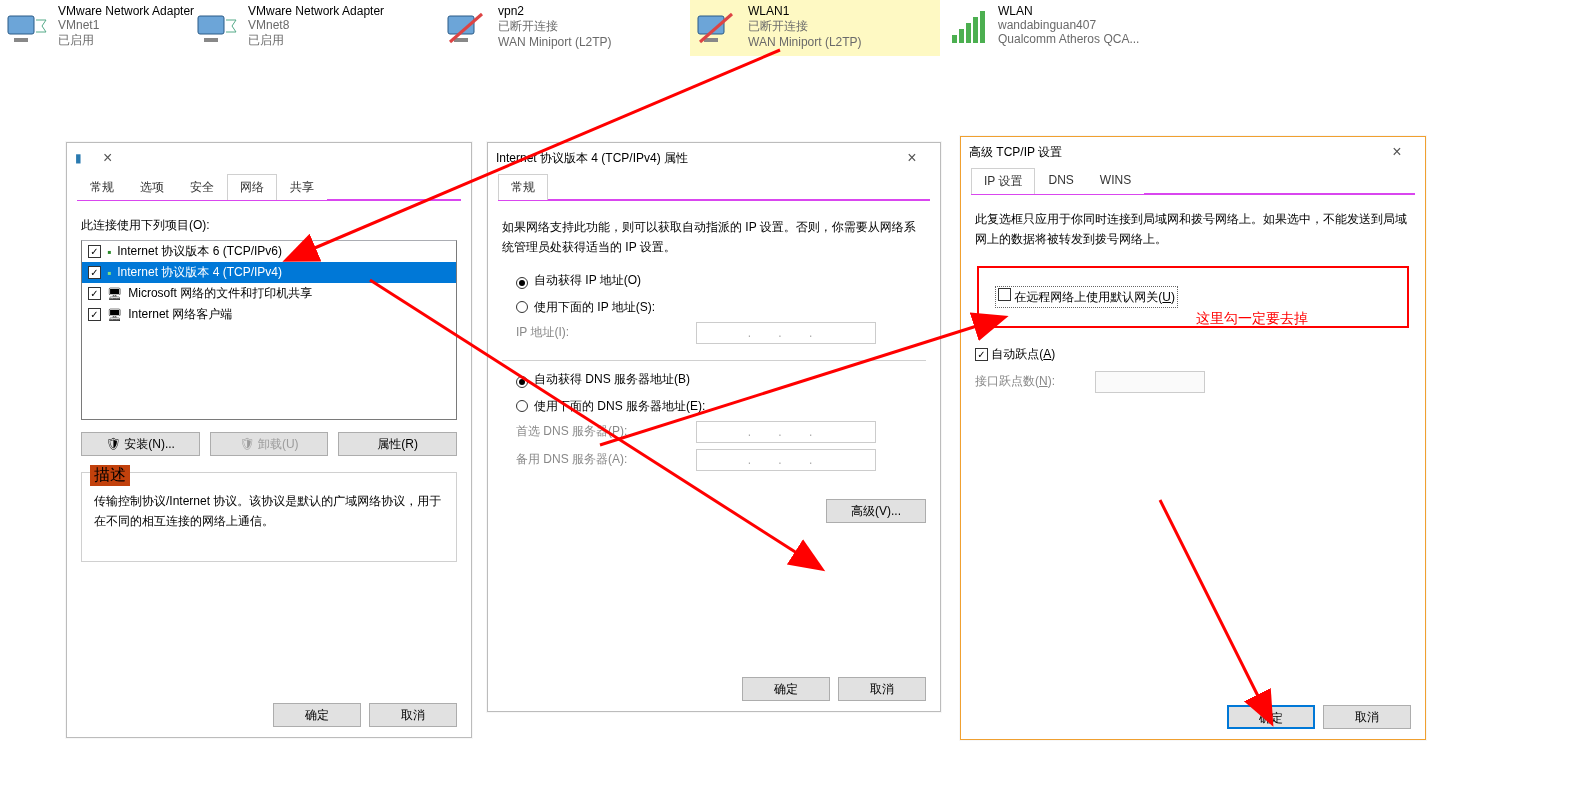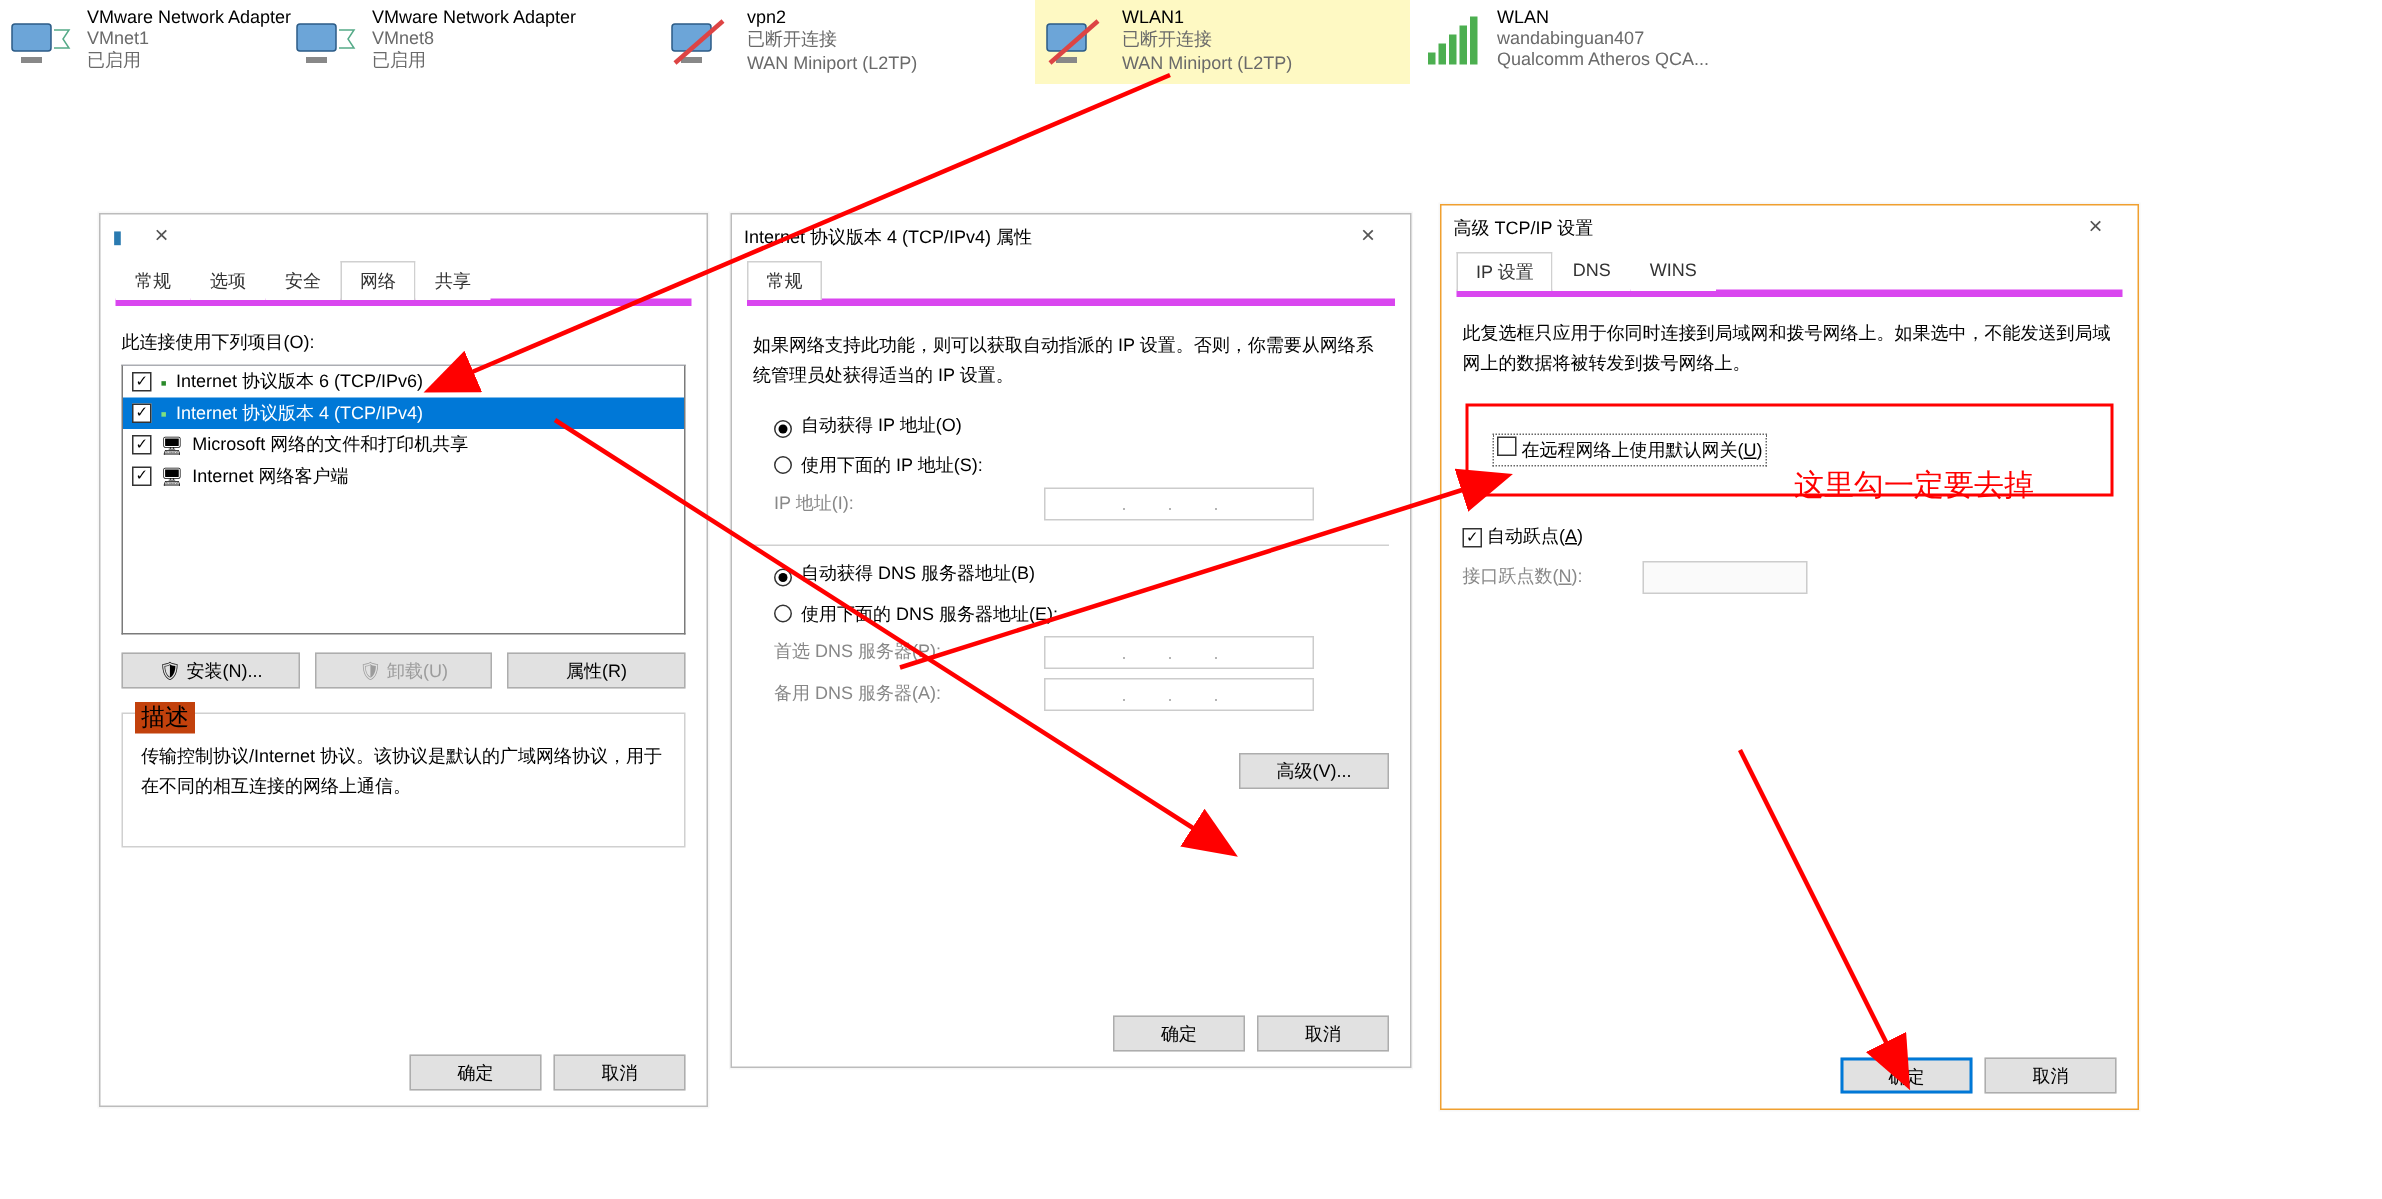--- a/index.html
+++ b/index.html
@@ -21,21 +21,21 @@
   .bars span:nth-child(3){height:20px}
   .bars span:nth-child(4){height:26px}
   .bars span:nth-child(5){height:32px}
 
   
   .dlg { position:absolute; background:#fff; border:1px solid #bcbcbc; box-shadow:0 0 0 1px rgba(0,0,0,0.03); }
   .dlg .titlebar { height:30px; display:flex; align-items:center; padding:0 8px; font-size:12px; }
   .dlg .titlebar .ttl { flex:1; }
   .dlg .close { width:40px; text-align:center; font-size:16px; color:#555; cursor:default; }
   .dlg .body { padding:10px 14px 14px; }
-  .tabs { display:flex; border-bottom:5px solid #d946ef; margin:0 10px; }
+  .tabs { display:flex; border-bottom:2px solid #d946ef; margin:0 10px; }
   .tab { padding:4px 12px; border:1px solid transparent; border-bottom:none; background:#fff; color:#333; position:relative; top:1px;}
   .tab.active { border-color:#d0d0d0; background:#fff; }
   .btn { min-width:88px; height:24px; line-height:22px; text-align:center; border:1px solid #adadad; background:#e1e1e1; font-size:12px; display:inline-block; }
   .btn.disabled{ color:#9c9c9c; }
   .listbox { border:1px solid #7a7a7a; border-top-color:#abadb3; background:#fff; }
   .li-row { display:flex; align-items:center; gap:6px; padding:2px 6px; font-size:12px; }
   .li-row.sel { background:#0078d7; color:#fff; }
   .chk { width:13px; height:13px; border:1px solid #333; display:inline-flex; align-items:center; justify-content:center; font-size:10px; background:#fff; color:#000;}
   .chk.checked::after{ content:"✓"; line-height:1;}
   .grpbox { border:1px solid #d0d0d0; padding:18px 12px 12px; position:relative; margin-top:8px; }
@@ -49,21 +49,21 @@
   .underline{text-decoration:underline}
 
   
   #dlg1{ left:66px; top:142px; width:406px; height:596px; }
   
   #dlg2{ left:487px; top:142px; width:454px; height:570px; }
   
   #dlg3{ left:960px; top:136px; width:466px; height:604px; border-color:#f0a030; }
 
   fieldset.highlight{ border:2px solid #ff0000; }
-  .annot{ color:#ff0000; font-size:20px; position:absolute; }
+  .annot{ color:#ff0000; font-size:14px; position:absolute; }
 
   svg.arrows{ position:absolute; inset:0; width:1588px; height:799px; pointer-events:none; }
 </style>
 </head>
 <body>
 
 <div class="adapters">
   <div class="adapter" style="width:190px">
     <div class="icon">
       <svg width="44" height="40">

